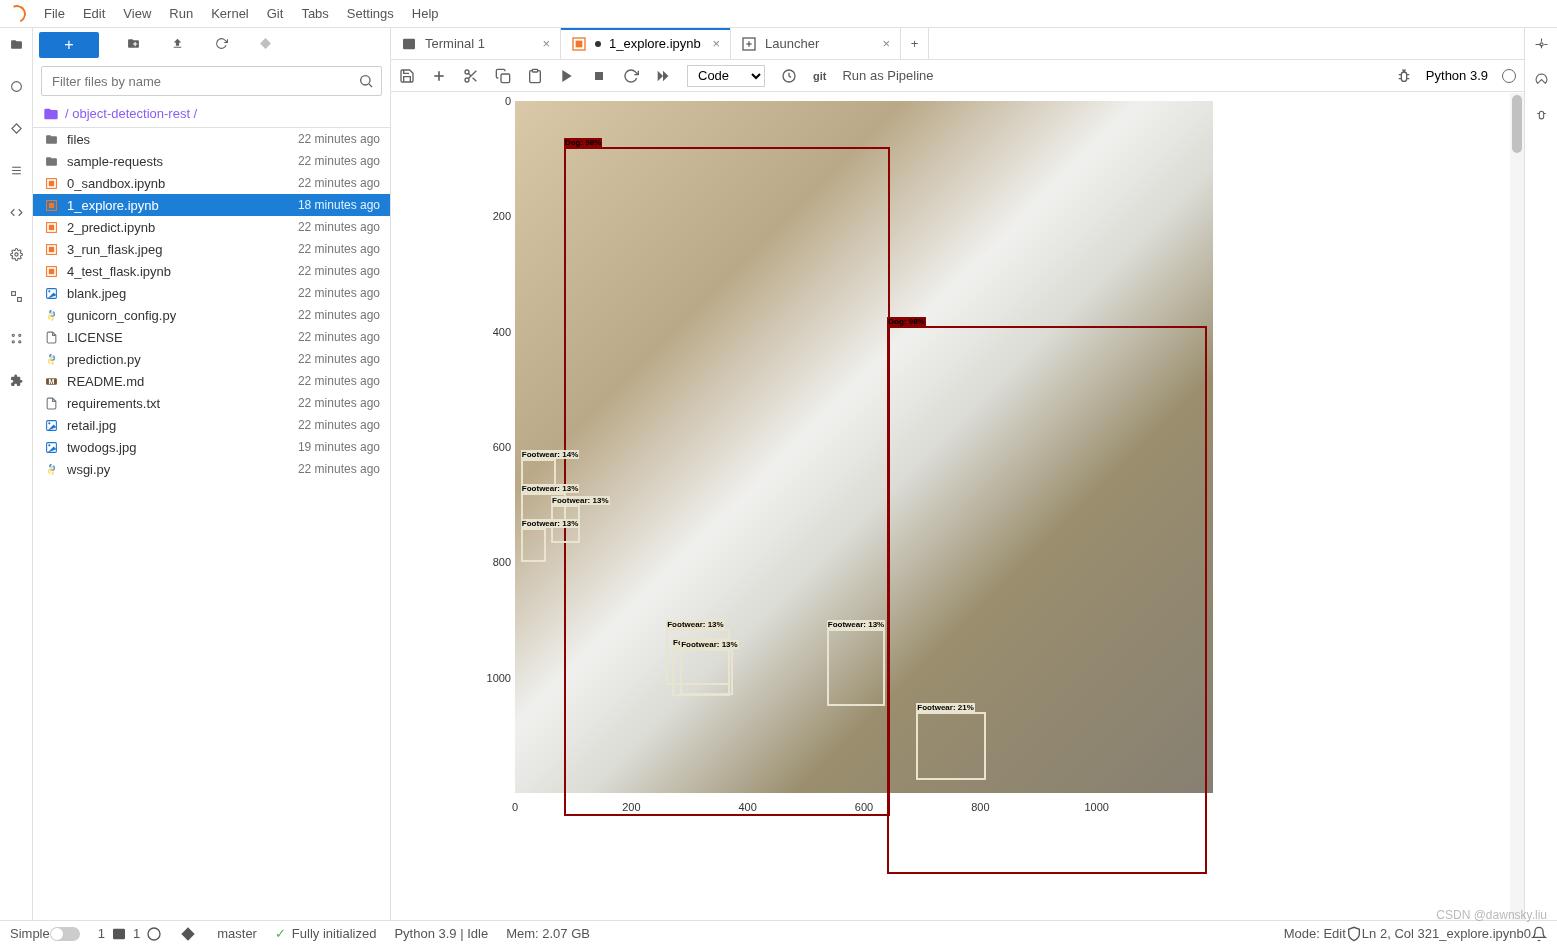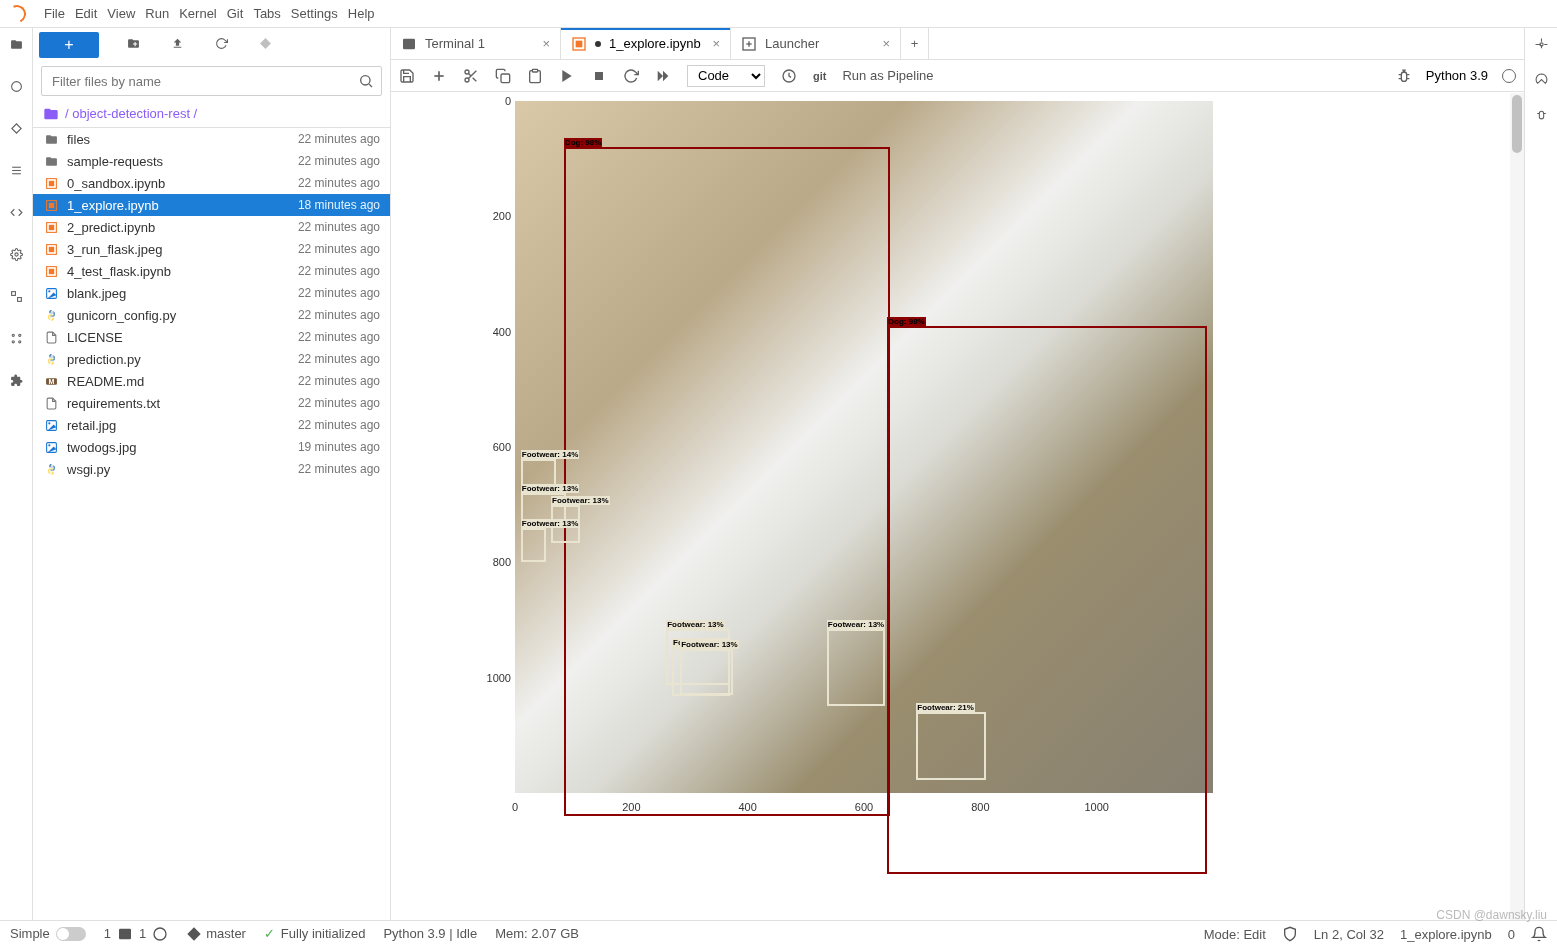--- a/index.html
+++ b/index.html
@@ -44,34 +44,34 @@
 .plot-img{position:absolute;inset:0;background:linear-gradient(135deg,#d9c9a8 0%,#baa988 28%,#f0f0ee 45%,#dcdcd6 55%,#9a8e6e 70%,#878072 100%)}
 .ytick,.xtick{position:absolute;font-size:11px;color:#333}
 .ytick{right:702px;transform:translateY(-50%)}
 .xtick{top:700px;transform:translateX(-50%)}
 .det-box{position:absolute;border:2px solid;}
 .det-label{position:absolute;font-size:8px;font-weight:bold;padding:0 1px;white-space:nowrap;line-height:9px}
 .scroll-v{position:absolute;right:0;top:0;bottom:0;width:14px;background:#f5f5f5}
 .scroll-v .thumb{position:absolute;left:2px;right:2px;top:2px;height:58px;background:#c1c1c1;border-radius:5px}
 .right-rail{width:33px;border-left:1px solid #e0e0e0;display:flex;flex-direction:column;align-items:center;padding-top:10px;gap:22px;color:#616161}
 .statusbar{height:26px;border-top:1px solid #e0e0e0;display:flex;align-items:center;padding:0 10px;gap:18px;color:#555;font-size:12px}
-.statusbar .right{margin-left:auto;display:flex;align-items:flex-end;gap:16px}
+.statusbar .right{margin-left:auto;display:flex;align-items:center;}
 .toggle{width:30px;height:14px;background:#ccc;border-radius:7px;position:relative}
 .toggle::after{content:"";position:absolute;width:12px;height:12px;background:#fff;border-radius:50%;top:1px;left:1px}
 .watermark{position:absolute;right:10px;bottom:24px;color:rgba(130,130,130,.55);font-size:12px}
 svg{width:1em;height:1em;display:block}
 .ic{width:16px;height:16px}
 .giticon{font-weight:bold;font-size:11px;color:#555}
 </style>
 </head>
 <body>
 
 <div class="menubar">
   <div class="logo"></div>
-  <div id="menu-items" style="display:flex;gap:10px">
+  <div id="menu-items" style="display:flex;gap:18px">
       <span class="menu-item">File</span>
       <span class="menu-item">Edit</span>
       <span class="menu-item">View</span>
       <span class="menu-item">Run</span>
       <span class="menu-item">Kernel</span>
       <span class="menu-item">Git</span>
       <span class="menu-item">Tabs</span>
       <span class="menu-item">Settings</span>
       <span class="menu-item">Help</span>
     </div>
@@ -513,35 +513,35 @@
     <div class="ab">
         <svg viewBox="0 0 24 24" fill="none" stroke="currentColor" stroke-width="2">
           <rect x="8" y="6" width="8" height="14" rx="4"></rect>
           <path d="M4 10h4M16 10h4"></path>
         </svg>
       </div>
   </div>
 </div>
 
 <div class="statusbar">
-  <span style="display:flex;align-items:center;gap:6px">
+  <span style="display:flex;align-items:center;">
       <span>Simple</span>
       <span class="toggle"></span>
     </span>
   <span style="display:flex;align-items:center;gap:6px">
       <span>1</span>
       <svg class="ic" viewBox="0 0 24 24" fill="currentColor">
         <rect x="3" y="4" width="18" height="16" rx="2"></rect>
       </svg>
       <span>1</span>
       <svg class="ic" viewBox="0 0 24 24" fill="none" stroke="currentColor" stroke-width="2">
         <circle cx="12" cy="12" r="9"></circle>
       </svg>
     </span>
-  <span style="display:flex;align-items:center;gap:4px">
+  <span style="display:flex;align-items:center;gap:21px">
       <svg class="ic" viewBox="0 0 24 24" fill="currentColor">
         <path d="M12 2l10 10-10 10L2 12z"></path>
       </svg>
       <span>master</span>
     </span>
   <span style="display:flex;align-items:center;gap:6px">
       <span style="color:#4caf50">✓</span>
       <span>Fully initialized</span>
     </span>
   <span>Python 3.9 | Idle</span>

